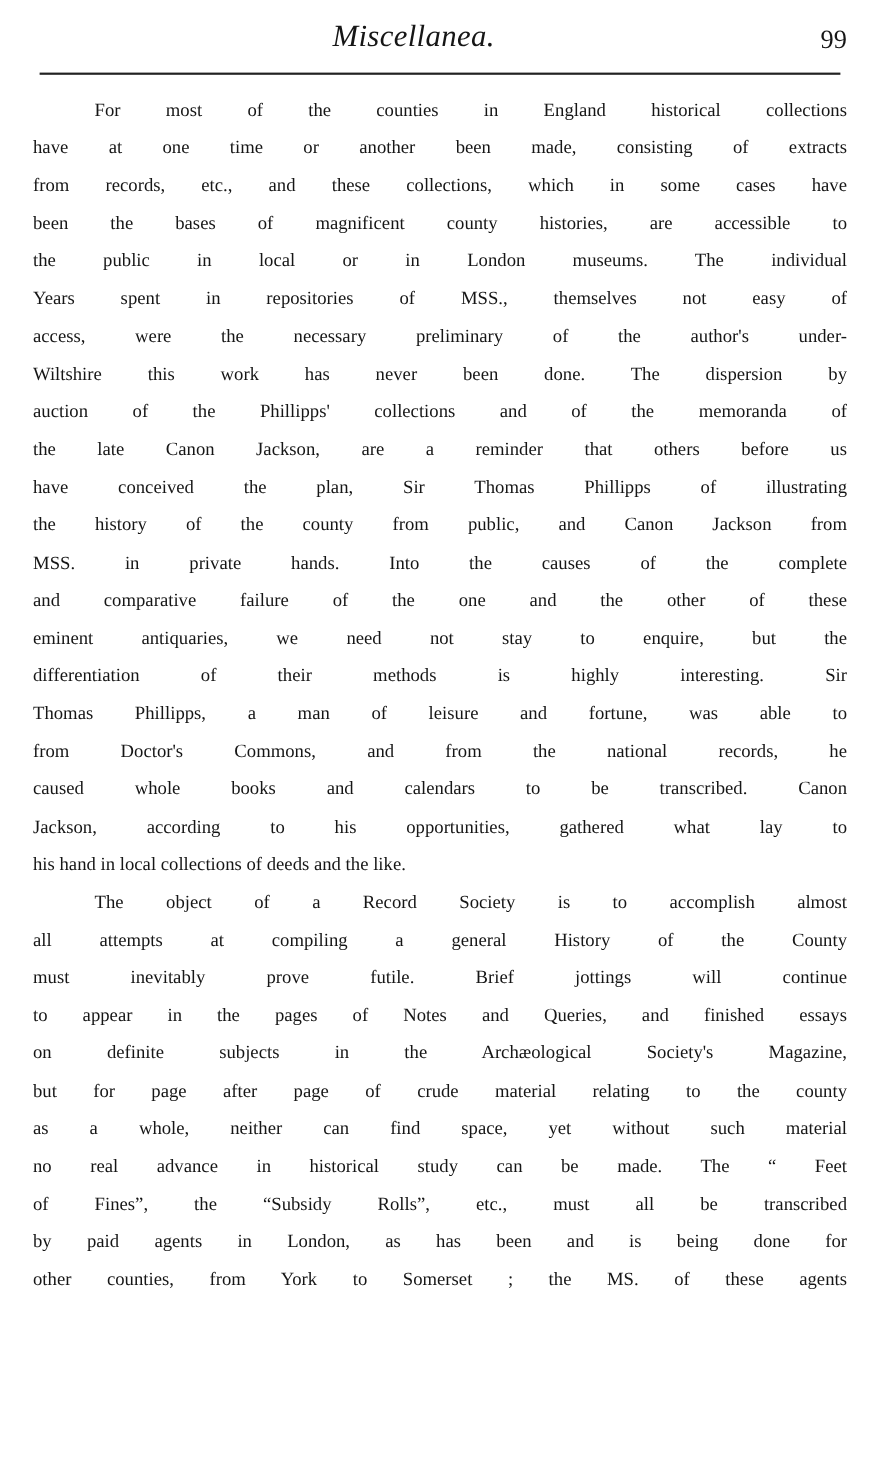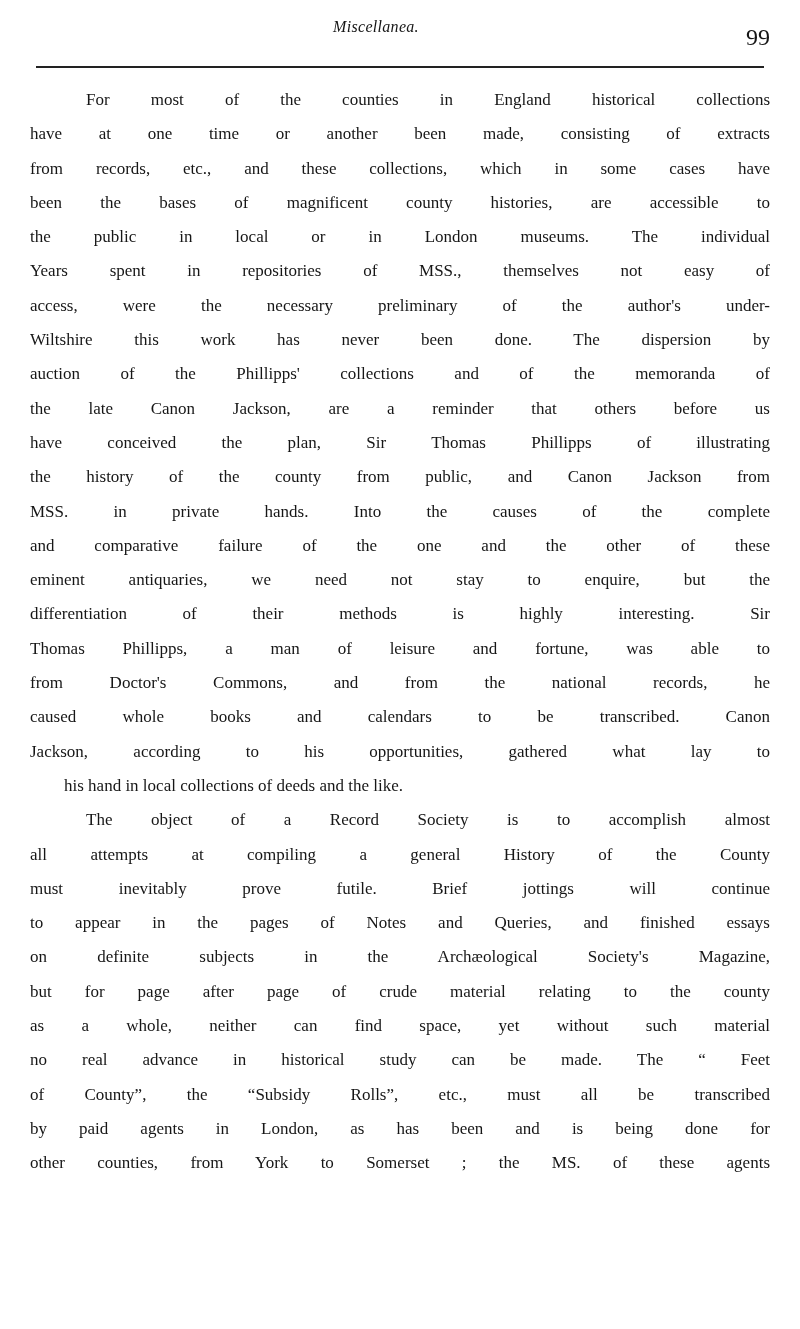--- a/index.html
+++ b/index.html
@@ -22,21 +22,21 @@
       width: 800px;
       height: 70px;
     }
     .running-title {
       position: absolute;
       left: 0;
       width: 752px;
       top: 18px;
       text-align: center;
       font-style: italic;
-      font-size: 16px;
+      font-size: 28px;
       letter-spacing: 0.3px;
     }
     .page-number {
       position: absolute;
       right: 30px;
       top: 24px;
       font-size: 24px;
     }
     .rule {
       position: absolute;
@@ -59,21 +59,20 @@
       text-align: justify;
       text-align-last: justify;
       white-space: nowrap;
       overflow: visible;
     }
     .line.indent {
       padding-left: 56px;
     }
     .line.last {
       text-align-last: left;
-      margin-left: 34px;
     }
     .line span.it {
     }
   </style>
 </head>
 <body>
 
 <div class="header">
   <div class="running-title">Miscellanea.</div>
   <div class="page-number">99</div>
@@ -108,17 +107,17 @@
 
   <div>
     <div class="line indent">The object of a Record Society is to accomplish almost</div>
     <div class="line">all attempts at compiling a general History of the County</div>
     <div class="line">must inevitably prove futile. Brief jottings will continue</div>
     <div class="line"><span>to appear in the pages of </span><span class="it">Notes and Queries</span><span>, and finished essays</span></div>
     <div class="line"><span>on definite subjects in the Archæological Society's </span><span class="it">Magazine</span><span>,</span></div>
     <div class="line">but for page after page of crude material relating to the county</div>
     <div class="line">as a whole, neither can find space, yet without such material</div>
     <div class="line">no real advance in historical study can be made. The “ Feet</div>
-    <div class="line">of County”, the “Subsidy Rolls”, etc., must all be transcribed</div>
+    <div class="line">of Fines”, the “Subsidy Rolls”, etc., must all be transcribed</div>
     <div class="line">by paid agents in London, as has been and is being done for</div>
     <div class="line">other counties, from York to Somerset ; the MS. of these agents</div>
   </div>
 </div>
 
 </body></html>

